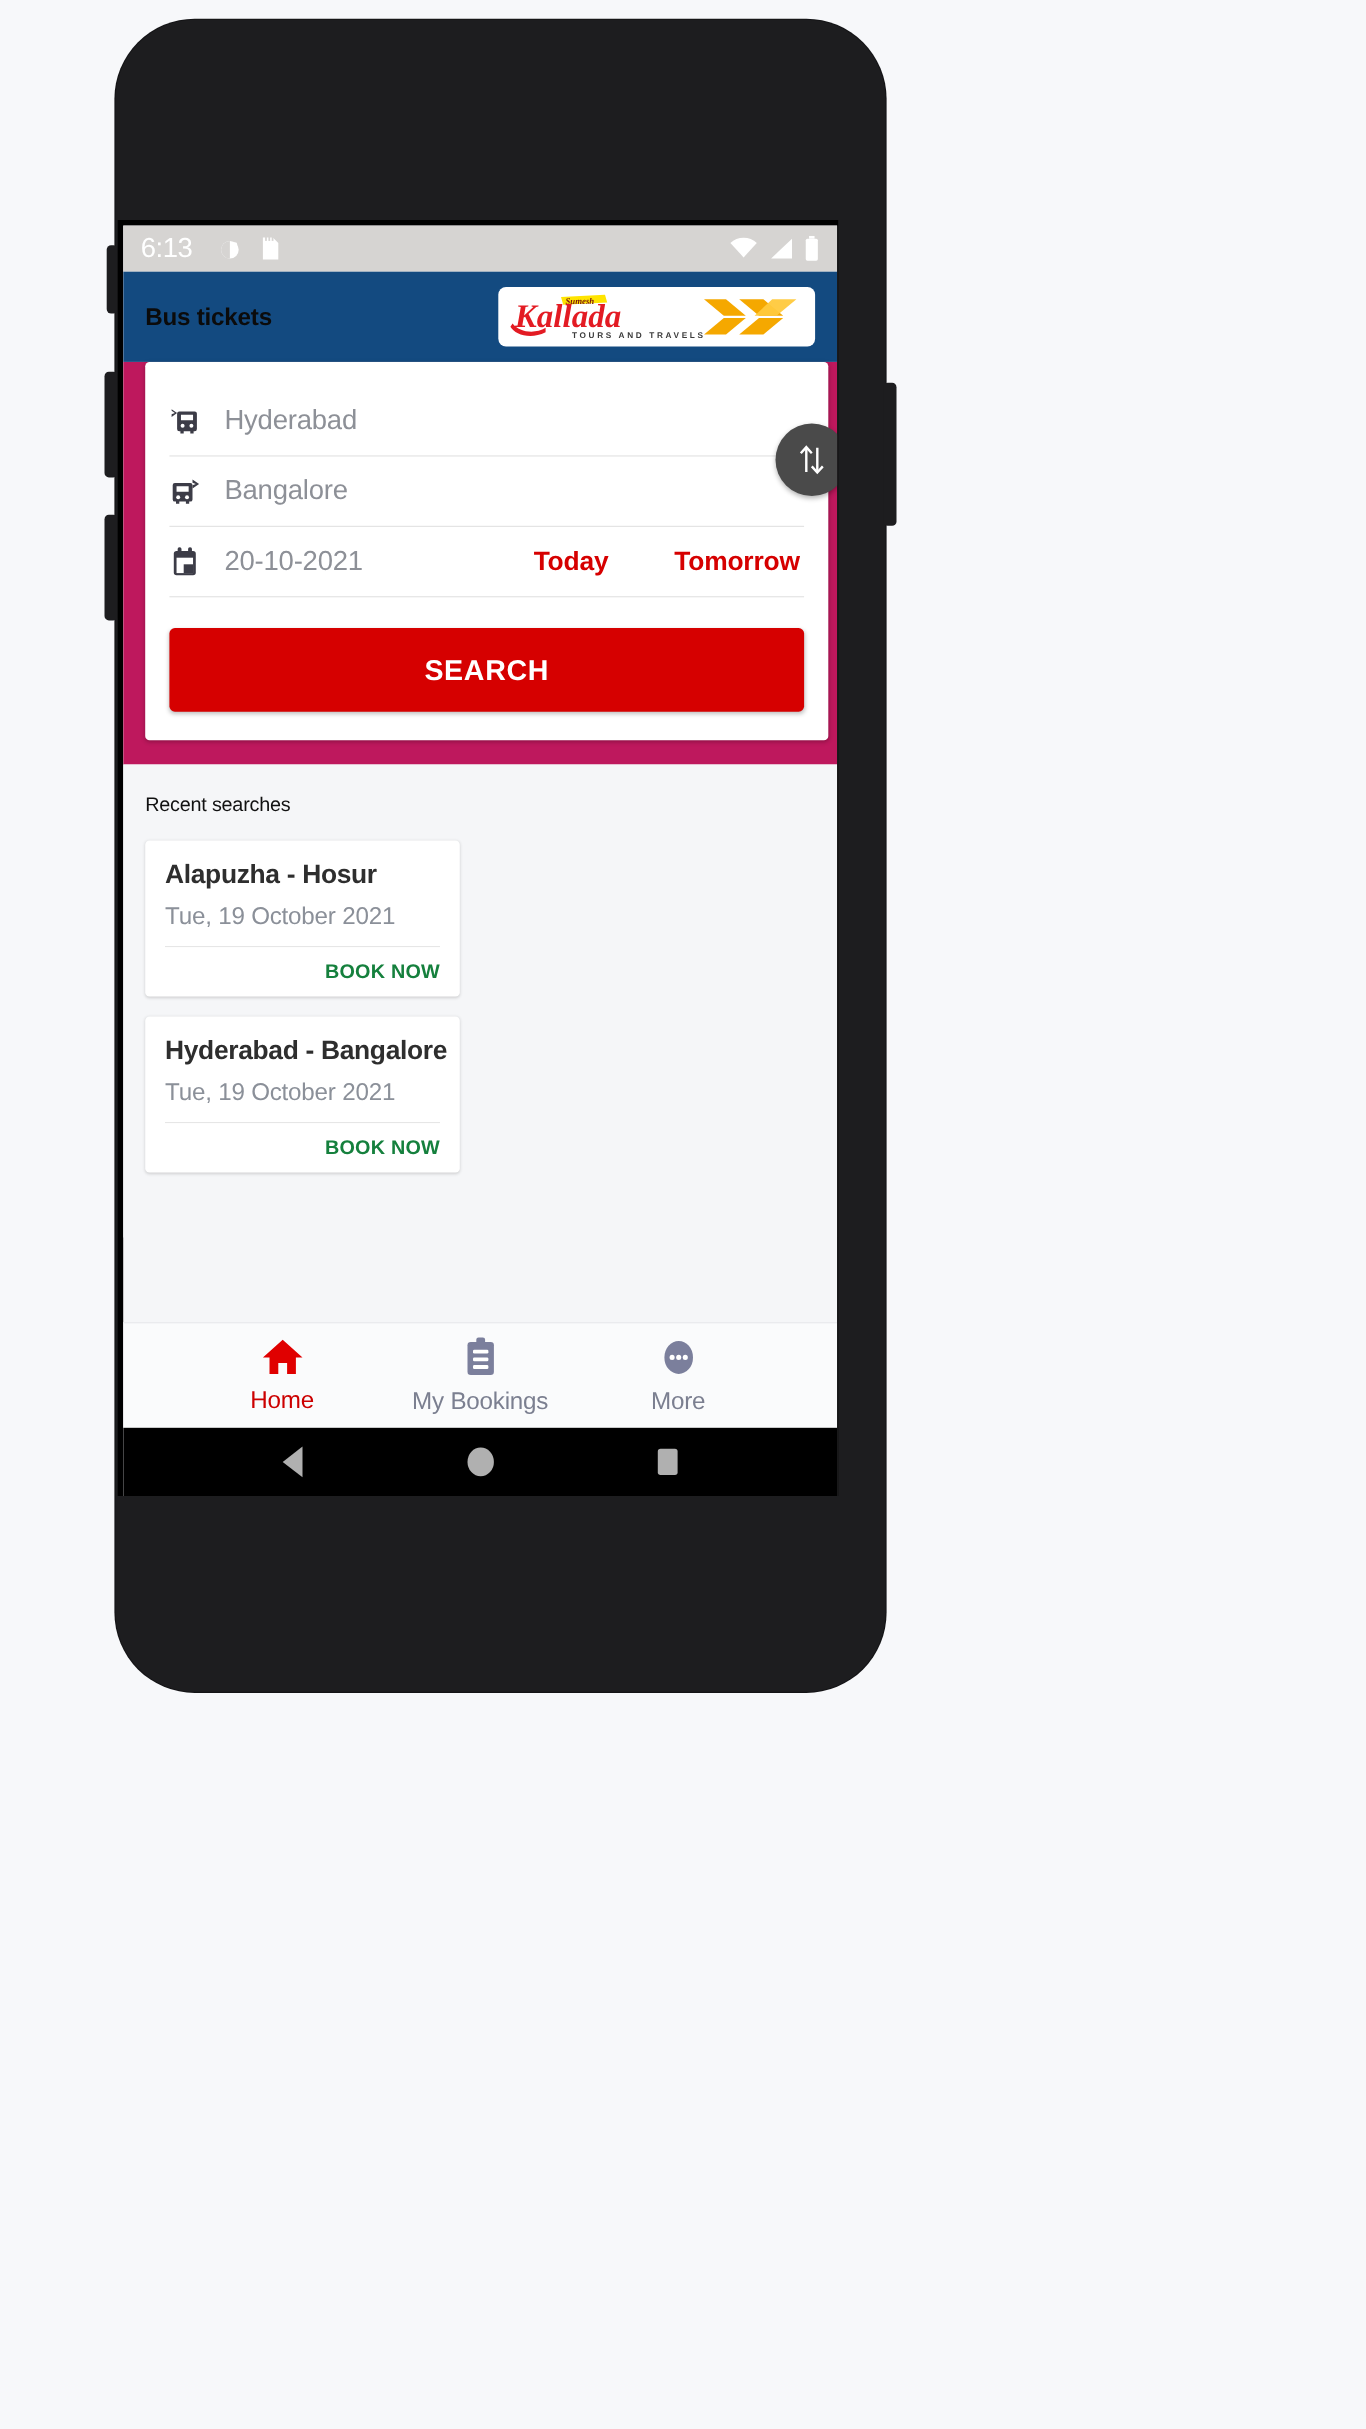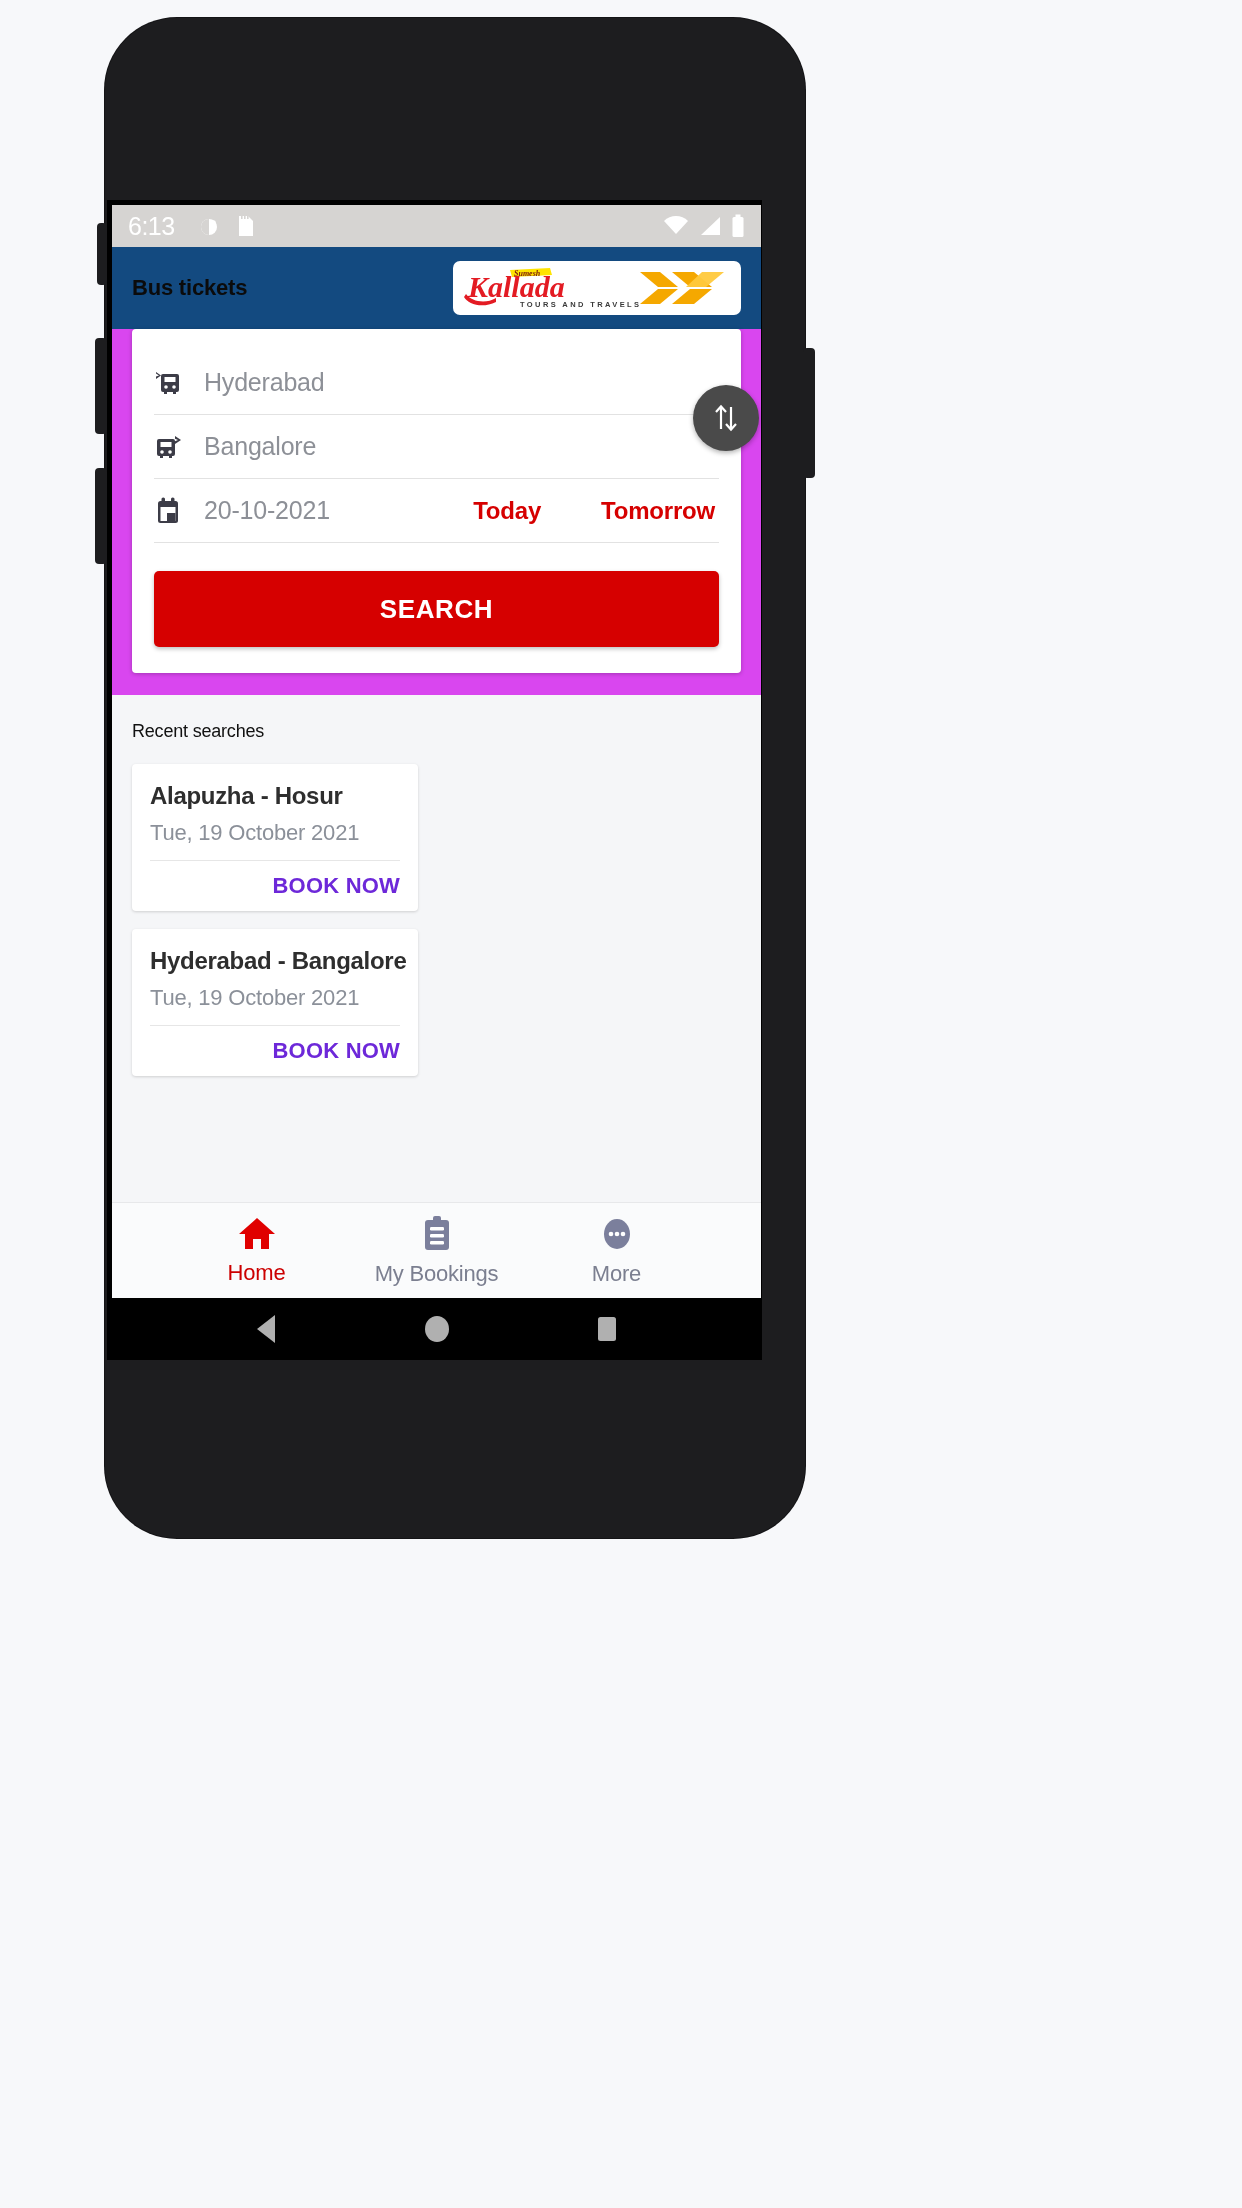--- a/index.html
+++ b/index.html
@@ -107,22 +107,22 @@
     display: flex;
     align-items: center;
     justify-content: center;
     overflow: hidden;
     position: relative;
   }
   .logo-svg { display: block; }
 
   
   .blue-area {
-    background: #d946ef;
-    padding: 0 20px 22px 20px;
+    background: #be185d;
+    padding: 0 8px 22px 20px;
   }
   .search-card {
     background: #ffffff;
     border-radius: 4px;
     padding: 22px 22px 26px 22px;
     position: relative;
     box-shadow: 0 1px 4px rgba(0,0,0,0.25);
   }
   .field-row {
     display: flex;
@@ -230,23 +230,23 @@
     color: #8b9099;
     margin-top: 10px;
     letter-spacing: -0.2px;
   }
   .recent-divider {
     border-top: 1px solid #e6e6e6;
     margin-top: 14px;
   }
   .book-now {
     text-align: right;
-    font-size: 22px;
+    font-size: 18px;
     font-weight: bold;
-    color: #6d28d9;
+    color: #15803d;
     letter-spacing: 0.2px;
     margin-top: 12px;
   }
 
   
   .bottom-nav {
     position: absolute;
     left: 0;
     bottom: 62px;
     width: 100%;

